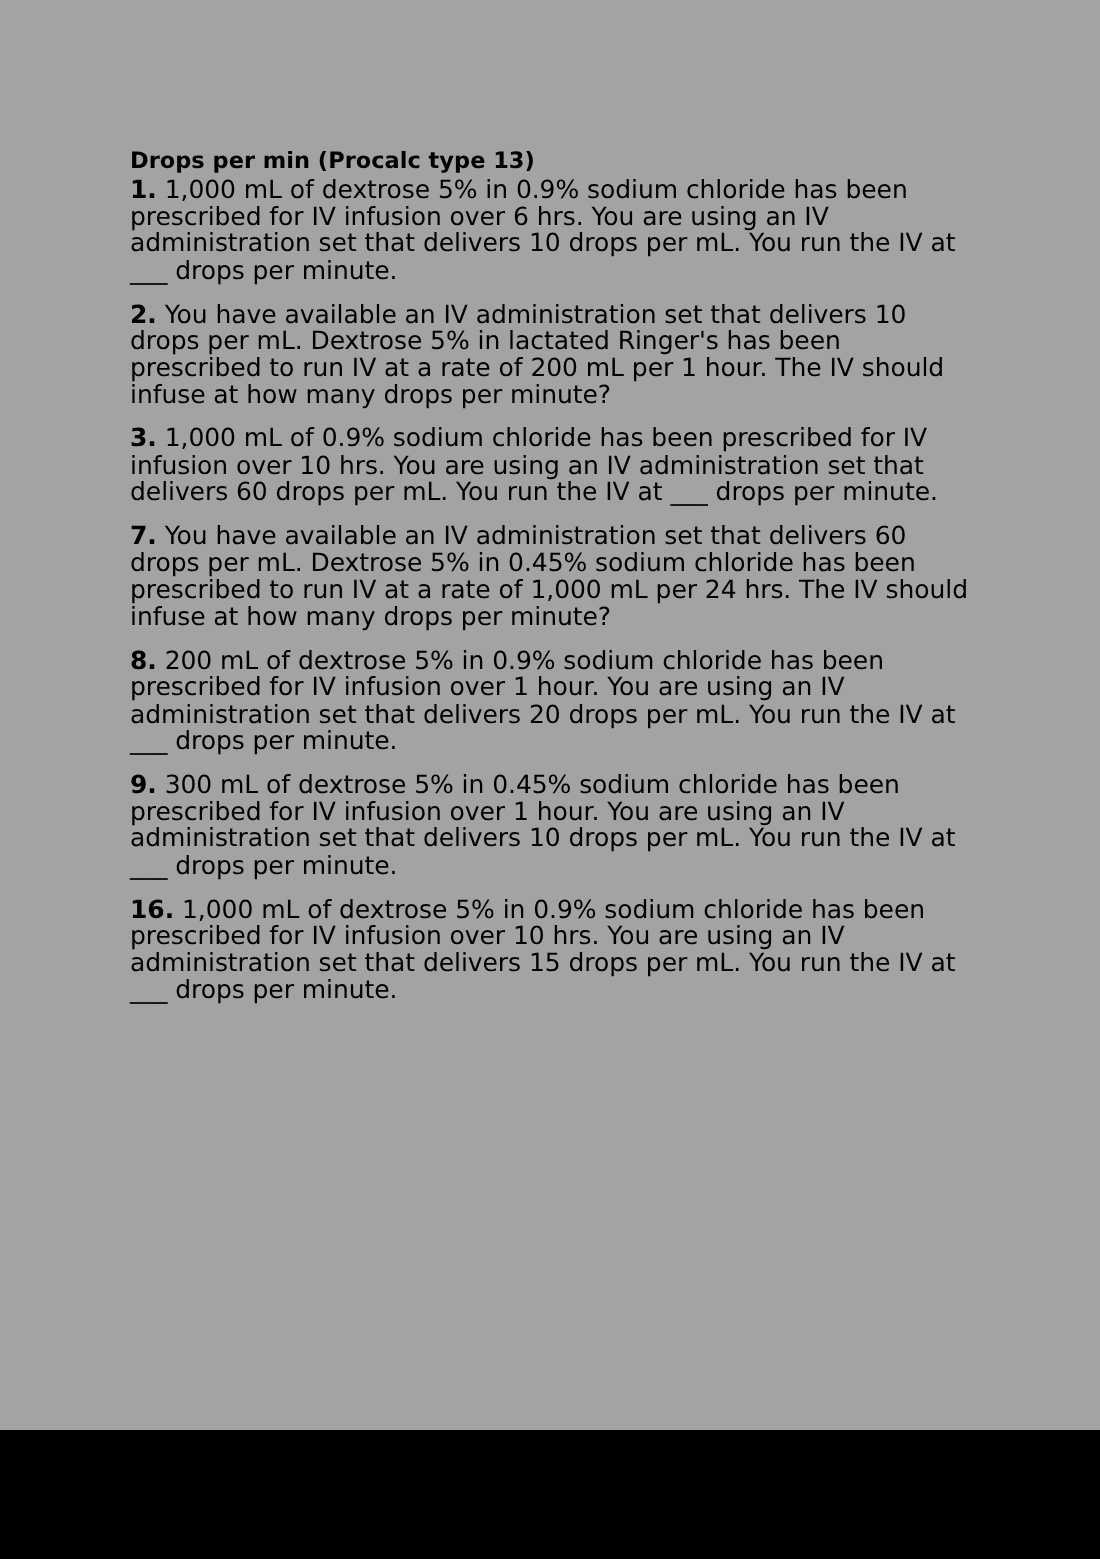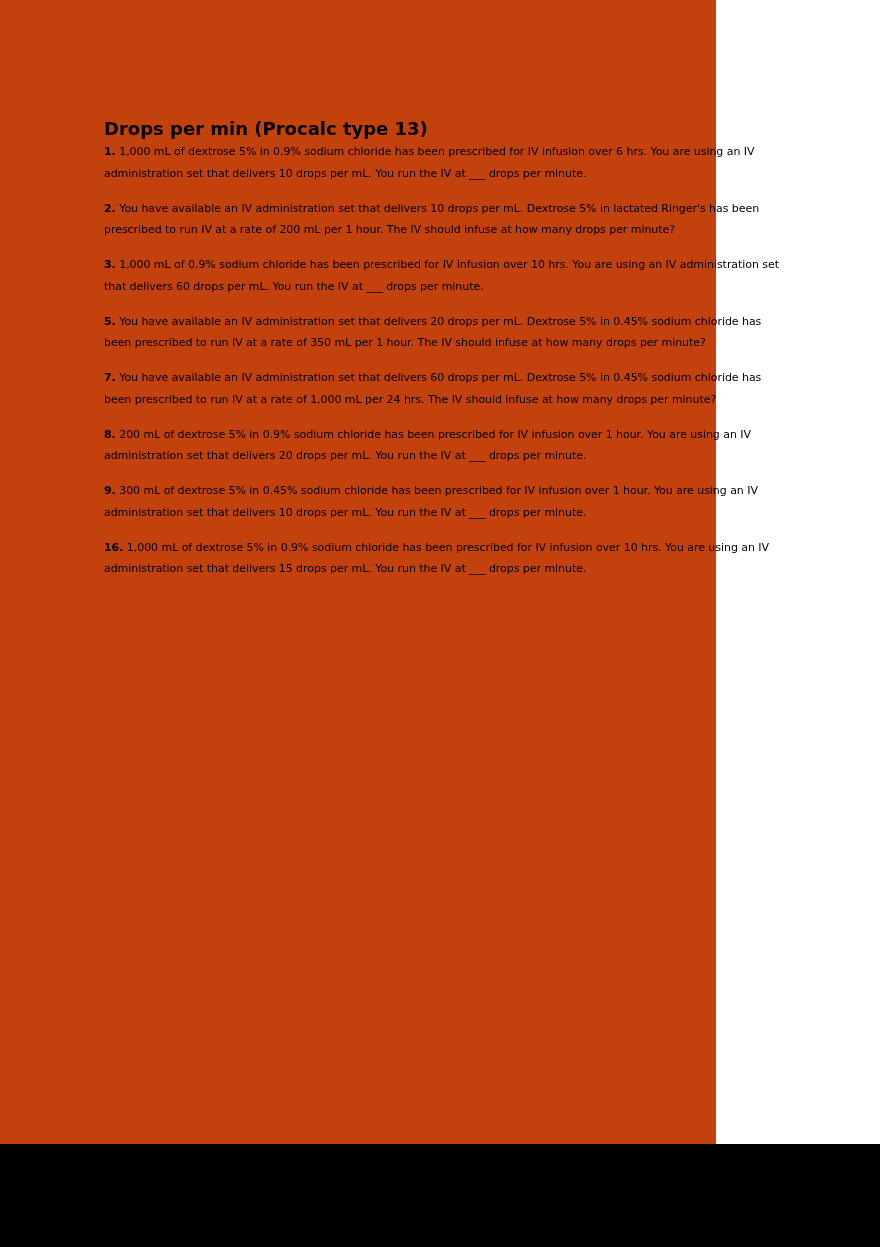--- a/index.html
+++ b/index.html
@@ -1,48 +1,47 @@
 <!DOCTYPE html>
 <html><head>
 <meta charset="utf-8">
 <style>
   html, body { margin: 0; padding: 0; }
   body {
     width: 880px; height: 1247px; background: #ffffff; position: relative; overflow: hidden;
     font-family: "DejaVu Sans", sans-serif; color: #000000;
   }
   .page {
-    position: absolute; left: 0; top: 0; width: 716px; height: 1144px; background: #c2410c;
+    position: absolute; left: 0; top: 0; width: 880px; height: 1144px; background: #a3a3a3;
   }
   .content {
     position: absolute; left: 104px; top: 117px; width: 676px;
   }
   .title {
     font-weight: bold; font-size: 18px; line-height: 24px; margin: 0 0 0 0;
   }
   .question {
-    font-size: 11px; line-height: 21.5px; margin: 0 0 13.5px 0;
+    font-size: 20px; line-height: 21.5px; margin: 0 0 13.5px 0;
     letter-spacing: -0.05px;
   }
   .question .num { font-weight: bold; }
   .bottom-bar {
     position: absolute; left: 0; top: 1144px; width: 880px; height: 103px; background: #000000;
   }
 </style>
 </head>
 <body>
 
 <div class="page">
   <div class="content">
     <div class="title">Drops per min (Procalc type 13)</div>
 
     <p class="question"><span class="num">1.</span><span> 1,000 mL of dextrose 5% in 0.9% sodium chloride has been prescribed for IV infusion over 6 hrs. You are using an IV administration set that delivers 10 drops per mL. You run the IV at ___ drops per minute.</span></p>
     <p class="question"><span class="num">2.</span><span> You have available an IV administration set that delivers 10 drops per mL. Dextrose 5% in lactated Ringer's has been prescribed to run IV at a rate of 200 mL per 1 hour. The IV should infuse at how many drops per minute?</span></p>
     <p class="question"><span class="num">3.</span><span> 1,000 mL of 0.9% sodium chloride has been prescribed for IV infusion over 10 hrs. You are using an IV administration set that delivers 60 drops per mL. You run the IV at ___ drops per minute.</span></p>
-    <p class="question"><span class="num">5.</span><span> You have available an IV administration set that delivers 20 drops per mL. Dextrose 5% in 0.45% sodium chloride has been prescribed to run IV at a rate of 350 mL per 1 hour. The IV should infuse at how many drops per minute?</span></p>
     <p class="question"><span class="num">7.</span><span> You have available an IV administration set that delivers 60 drops per mL. Dextrose 5% in 0.45% sodium chloride has been prescribed to run IV at a rate of 1,000 mL per 24 hrs. The IV should infuse at how many drops per minute?</span></p>
     <p class="question"><span class="num">8.</span><span> 200 mL of dextrose 5% in 0.9% sodium chloride has been prescribed for IV infusion over 1 hour. You are using an IV administration set that delivers 20 drops per mL. You run the IV at ___ drops per minute.</span></p>
     <p class="question"><span class="num">9.</span><span> 300 mL of dextrose 5% in 0.45% sodium chloride has been prescribed for IV infusion over 1 hour. You are using an IV administration set that delivers 10 drops per mL. You run the IV at ___ drops per minute.</span></p>
     <p class="question"><span class="num">16.</span><span> 1,000 mL of dextrose 5% in 0.9% sodium chloride has been prescribed for IV infusion over 10 hrs. You are using an IV administration set that delivers 15 drops per mL. You run the IV at ___ drops per minute.</span></p>
   </div>
 </div>
 
 <div class="bottom-bar"></div>
 
 </body></html>

